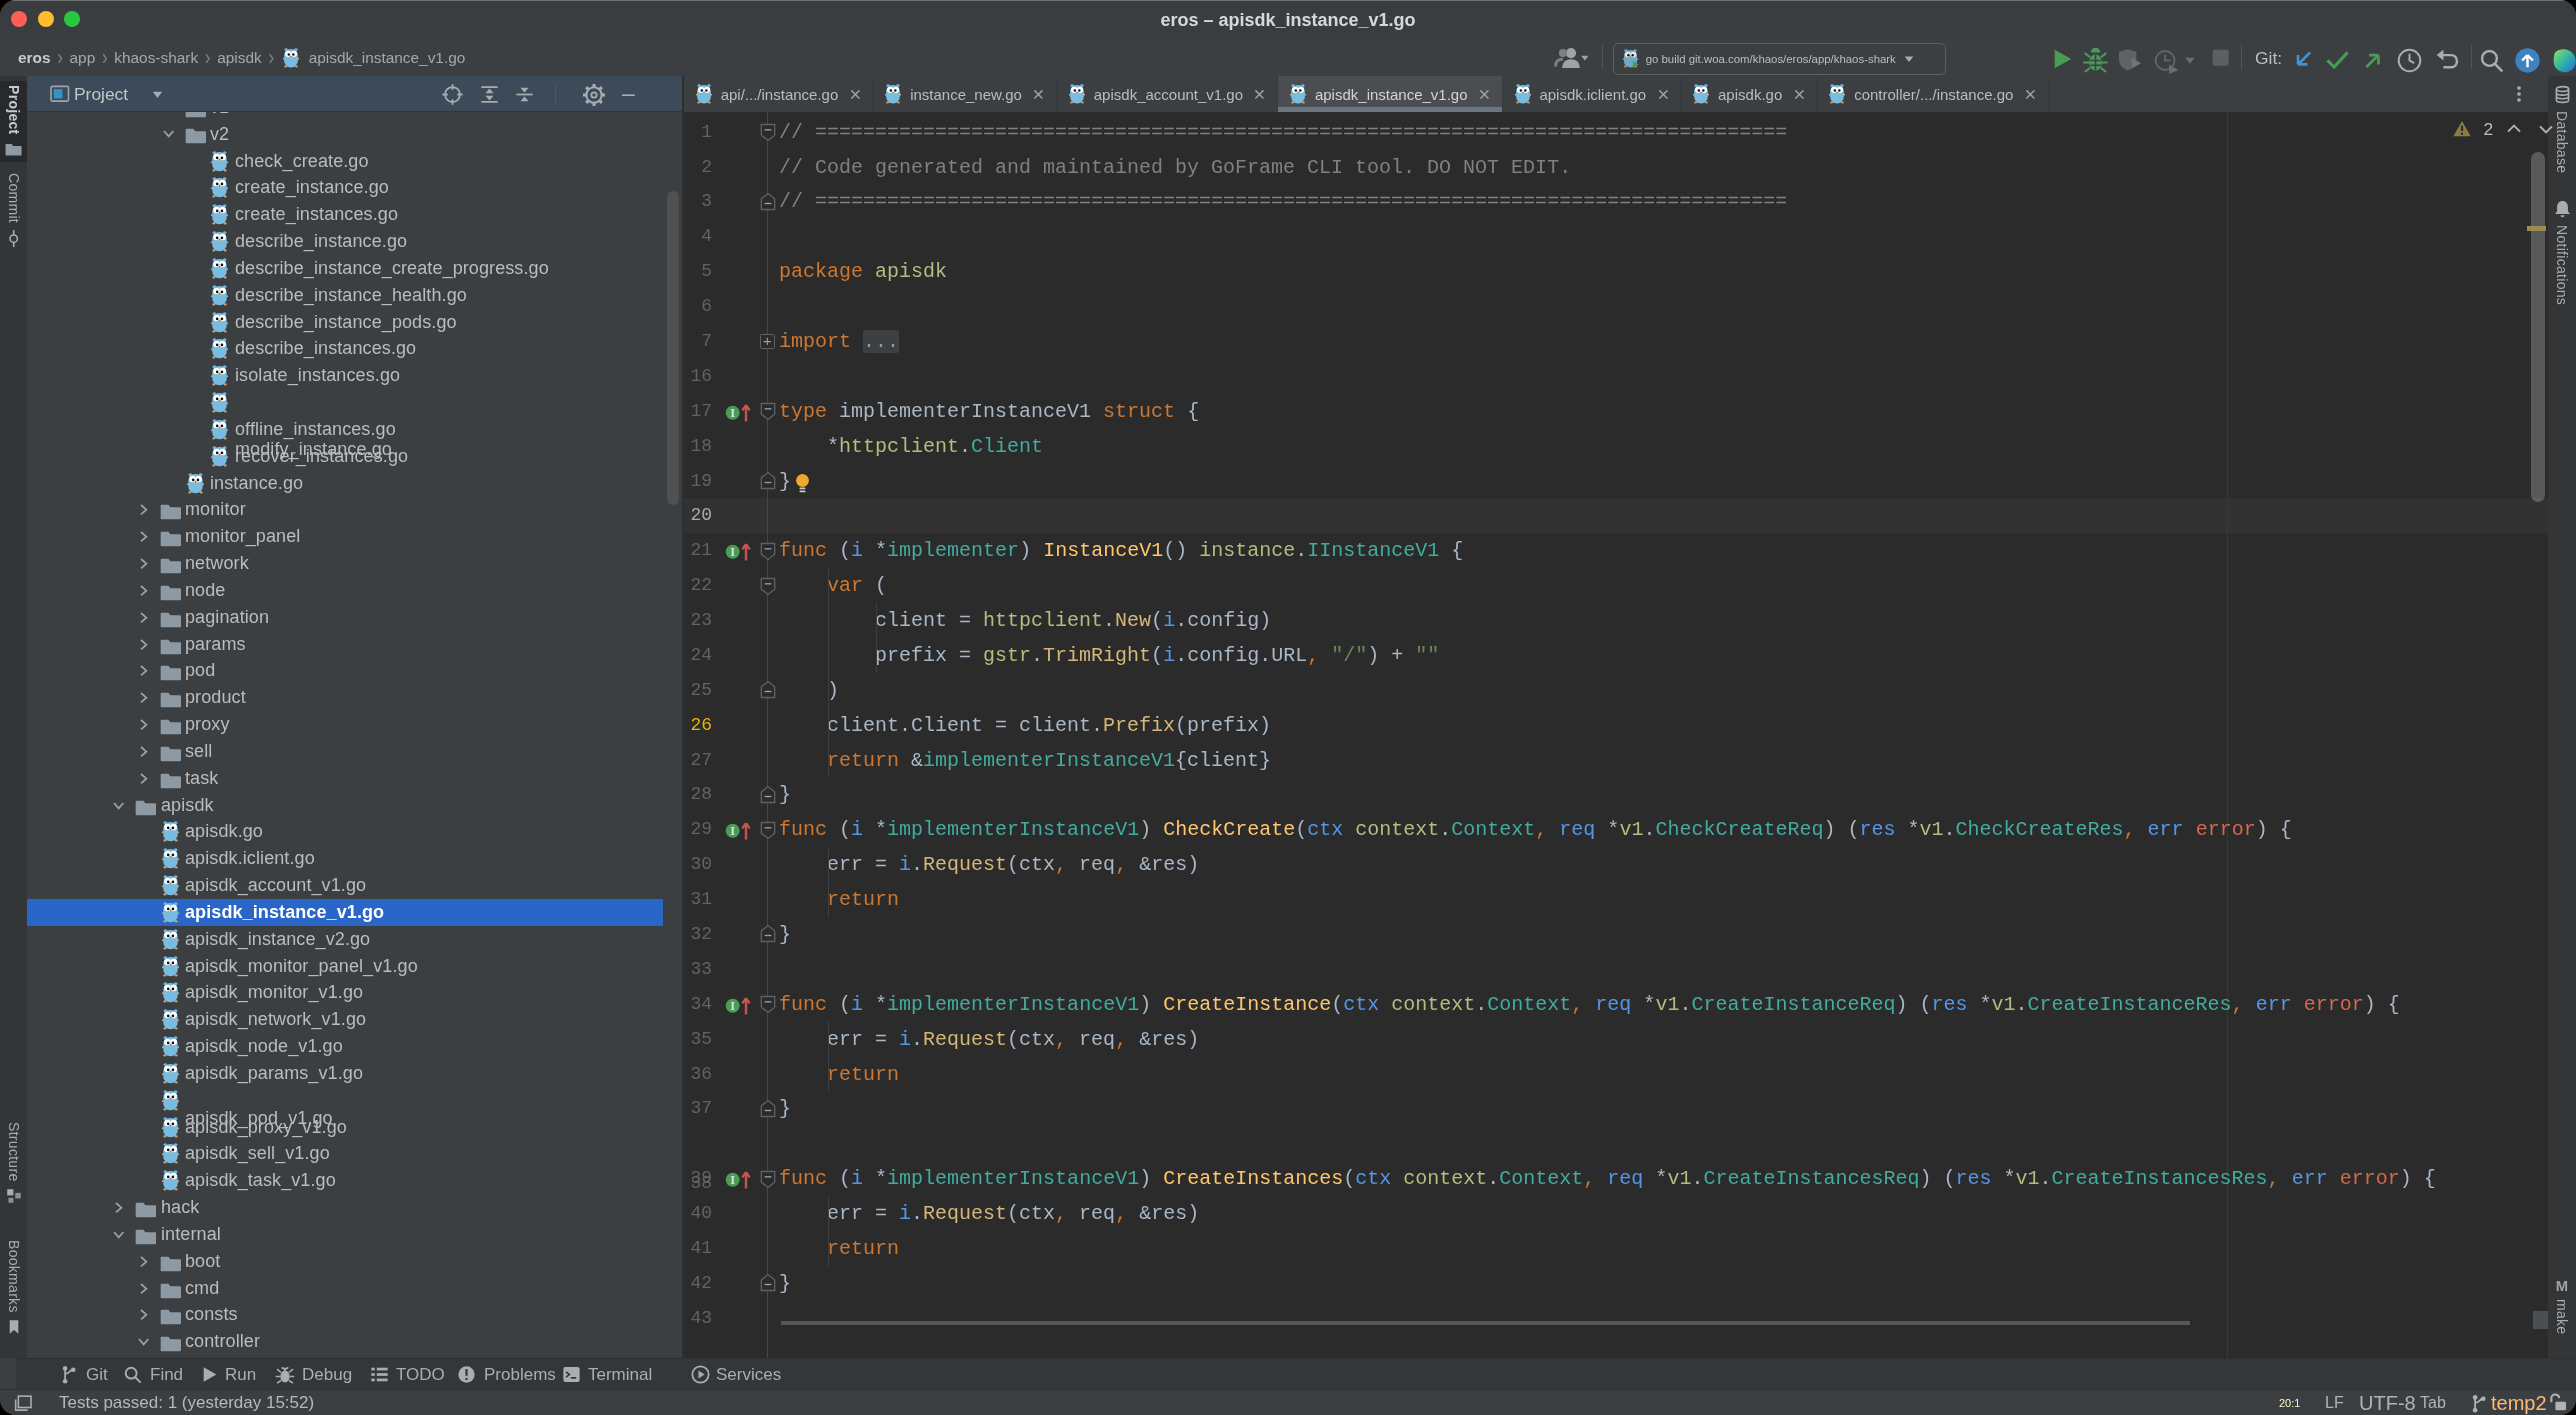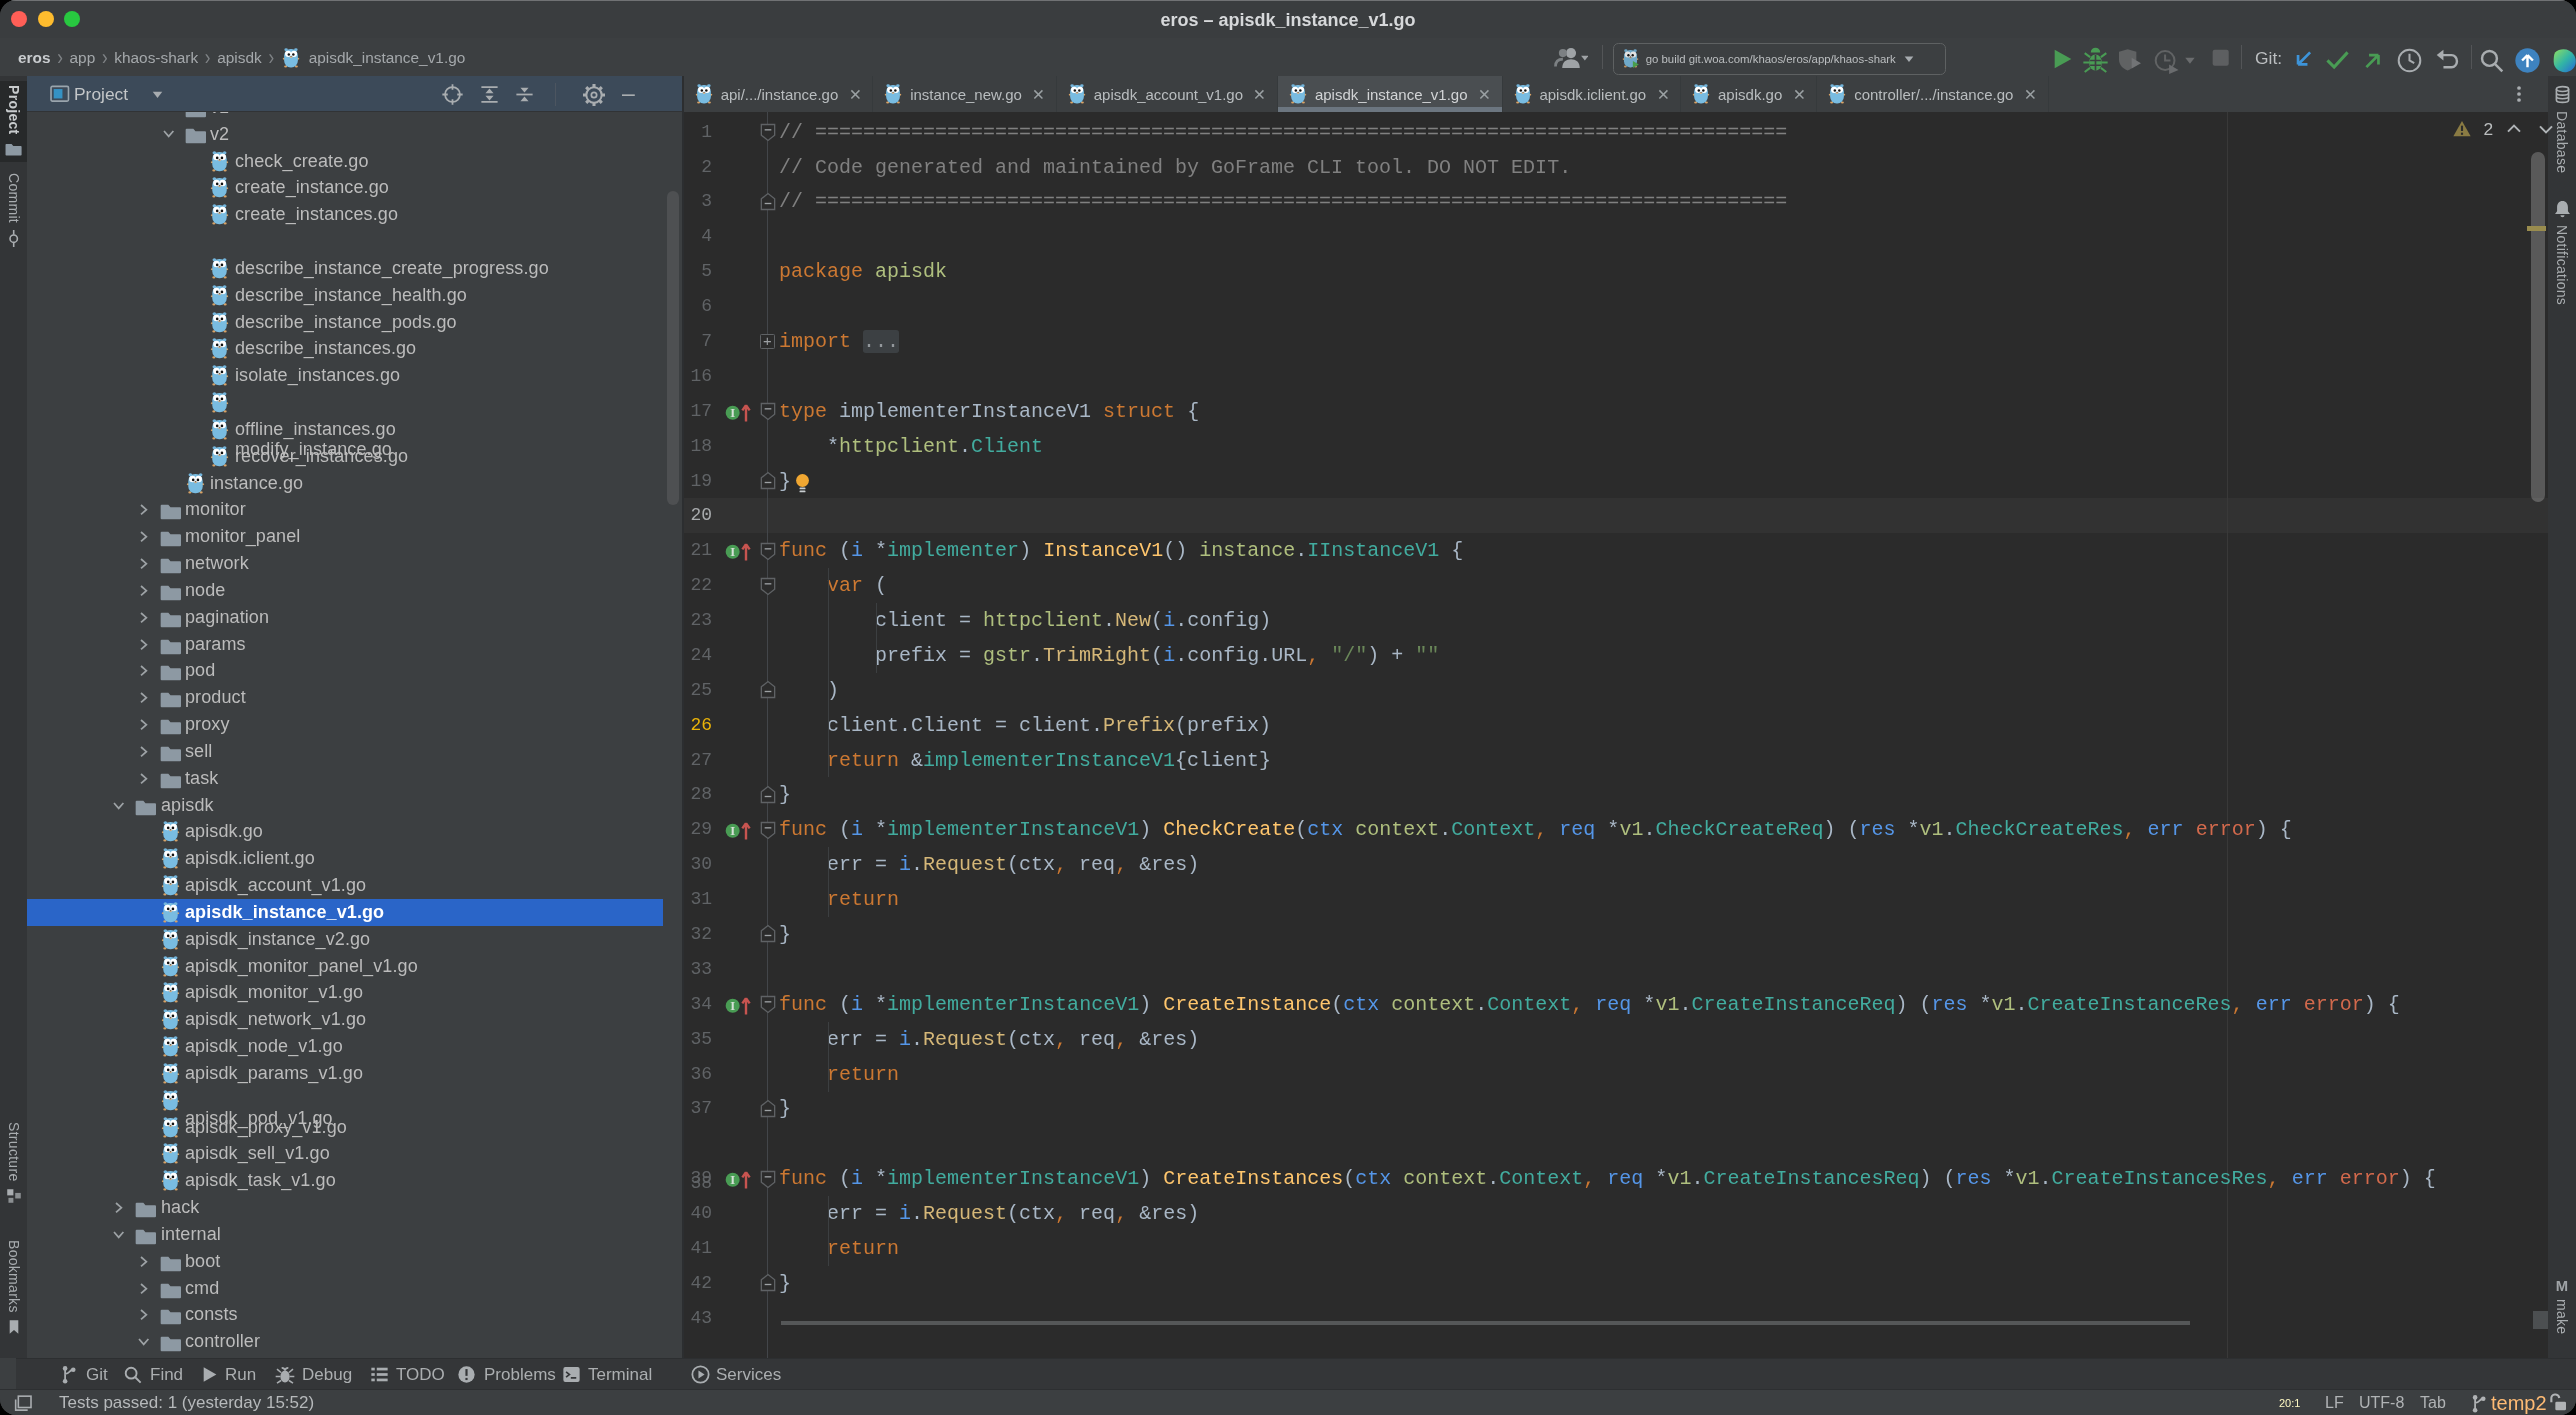--- a/index.html
+++ b/index.html
@@ -355,20 +355,26 @@
             <use href="#gopher"></use>
           </svg>
           <span class="lbl" style="left:208px;">create_instance.go</span>
         </div>
 <div class="row" style="top:89px;">
           <svg style="position:absolute; left:182px; top:2.7px;" width="21" height="21" viewBox="0 0 32 32">
             <use href="#gopher"></use>
           </svg>
           <span class="lbl" style="left:208px;">create_instances.go</span>
         </div>
+<div class="row" style="top:116px;">
+          <svg style="position:absolute; left:182px; top:2.7px;" width="21" height="21" viewBox="0 0 32 32">
+            <use href="#gopher"></use>
+          </svg>
+          <span class="lbl" style="left:208px;">describe_instance.go</span>
+        </div>
 <div class="row" style="top:143px;">
           <svg style="position:absolute; left:182px; top:2.7px;" width="21" height="21" viewBox="0 0 32 32">
             <use href="#gopher"></use>
           </svg>
           <span class="lbl" style="left:208px;">describe_instance_create_progress.go</span>
         </div>
 <div class="row" style="top:170px;">
           <svg style="position:absolute; left:182px; top:2.7px;" width="21" height="21" viewBox="0 0 32 32">
             <use href="#gopher"></use>
           </svg>
@@ -1033,21 +1039,21 @@
 <svg width="20" height="19" viewBox="0 0 30 28">
           <g fill="none" stroke="#a9adb0" stroke-width="2.4">
             <rect x="8" y="3" width="19" height="17"></rect>
             <path d="M4,8 V24 H22"></path>
           </g>
         </svg>
       </div>
 <span style="position:absolute; left:59px; top:0; line-height:26px; color:#b6b9bb; font-size:17px;">Tests passed: 1 (yesterday 15:52)</span>
 <span style="position:absolute; left:2279px; top:0; line-height:26px; color:#fef9c3; font-size:11px;">20:1</span>
 <span style="position:absolute; left:2325px; top:0; line-height:26px; color:#b0b3b5; font-size:16px;">LF</span>
-<span style="position:absolute; left:2359px; top:0; line-height:26px; color:#b0b3b5; font-size:16px;">UTF-8</span>
+<span style="position:absolute; left:2359px; top:0; line-height:26px; color:#b0b3b5; font-size:20px;">UTF-8</span>
 <span style="position:absolute; left:2420px; top:0; line-height:26px; color:#b0b3b5; font-size:16px;">Tab</span>
 <div style="position:absolute; left:2469px; top:4px;">
         <svg width="19" height="19" viewBox="0 0 28 28">
           <g fill="none" stroke="#b0b3b5" stroke-width="2.6">
             <path d="M9,4 V24 M9,13 c8,0 5,-6 12,-6"></path>
           </g>
           <circle cx="9" cy="5" r="3.4" fill="#b0b3b5"></circle>
           <circle cx="21" cy="7" r="3.4" fill="#b0b3b5"></circle>
           <circle cx="9" cy="24" r="3.4" fill="#b0b3b5"></circle>
         </svg>

